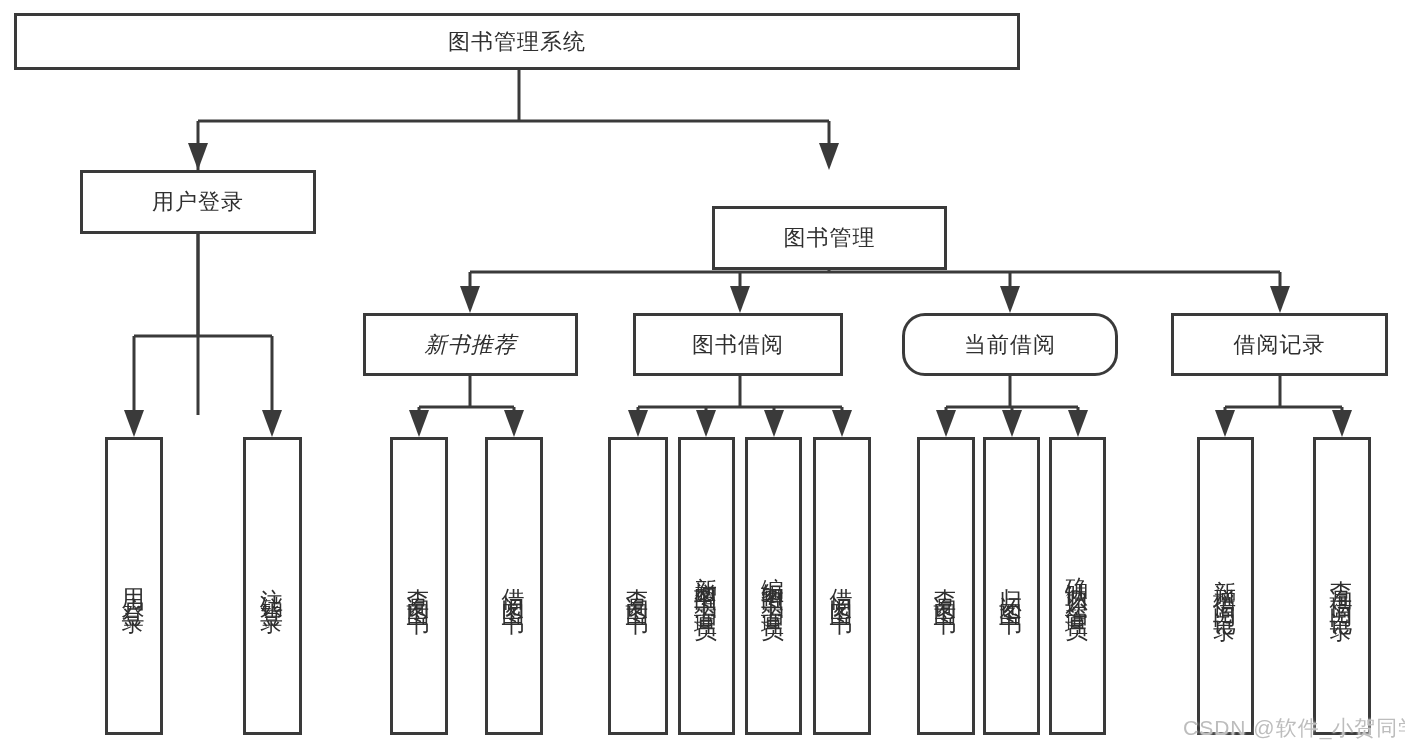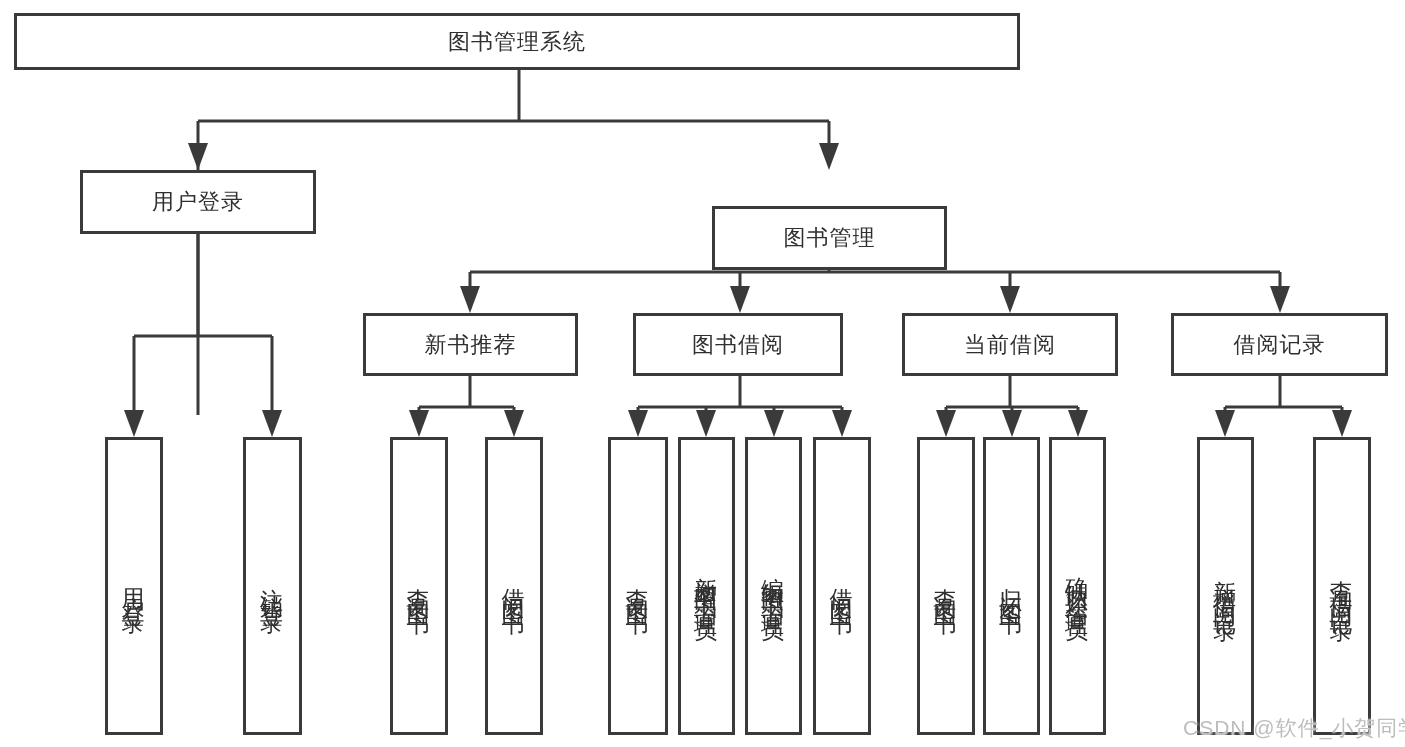--- a/index.html
+++ b/index.html
@@ -94,27 +94,27 @@
     <span>图书管理系统</span>
   </div>
 
   <div class="node h" style="left:80px; top:170px; width:236px; height:64px;">
     <span>用户登录</span>
   </div>
   <div class="node h" style="left:712px; top:170px; width:235px; height:64px;margin-top:36px;">
     <span>图书管理</span>
   </div>
 
-  <div class="node h" style="left:363px; top:313px; width:215px; height:63px;">
+  <div class="node h" style="left:363px; top:313px; width:215px; height:63px;font-style:italic;">
     <span>新书推荐</span>
   </div>
   <div class="node h" style="left:633px; top:313px; width:210px; height:63px;">
     <span>图书借阅</span>
   </div>
-  <div class="node h" style="left:902px; top:313px; width:216px; height:63px;">
+  <div class="node h" style="left:902px; top:313px; width:216px; height:63px;border-radius:23px;">
     <span>当前借阅</span>
   </div>
   <div class="node h" style="left:1171px; top:313px; width:217px; height:63px;">
     <span>借阅记录</span>
   </div>
 
   <div class="node leaf" style="left:105px; width:58px;">
     <span class="vtext">用户登录</span>
   </div>
   <div class="node leaf" style="left:243px; width:59px;">

